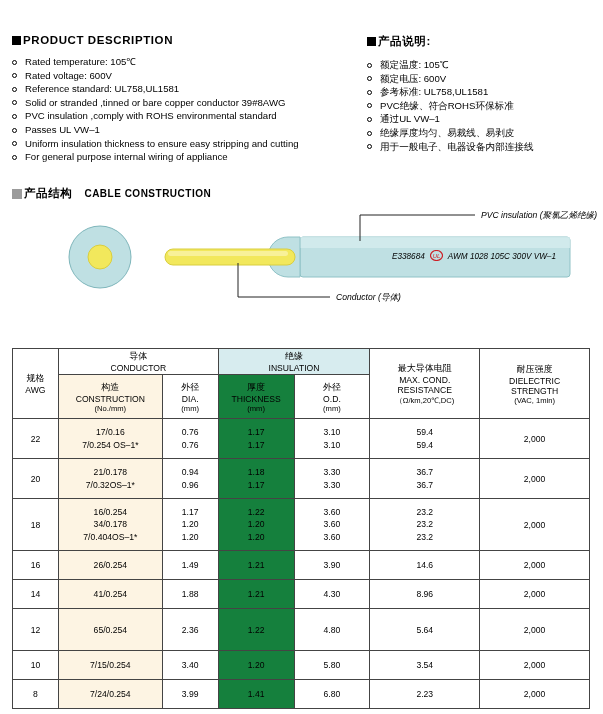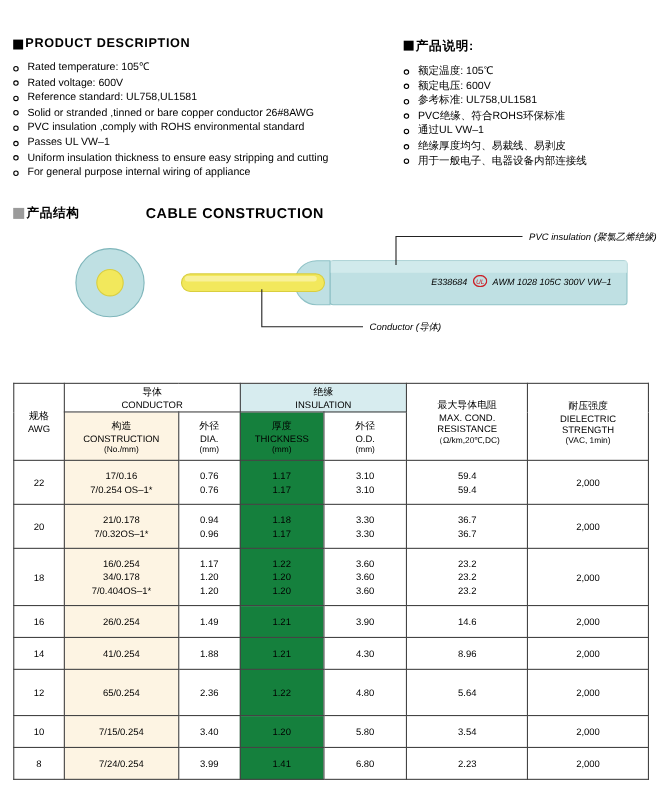--- a/index.html
+++ b/index.html
@@ -28,21 +28,21 @@
     position:relative;padding-left:13px;font-size:9.6px;line-height:13.6px;
   }
   ul.bul li:before{
     content:"";position:absolute;left:0;top:4.6px;width:5px;height:5px;border-radius:50%;
     border:1.4px solid #000;box-sizing:border-box;
   }
 
   
   .cc-head{position:absolute;left:12px;top:186px;}
   .cc-head .zh{font-size:11.5px;font-weight:bold;margin-right:10px;}
-  .cc-head .en{font-size:13px;font-weight:bold;letter-spacing:.5px;margin-left:48px;}
+  .cc-head .en{font-size:10px;font-weight:bold;letter-spacing:.5px;}
 
   .diagram{position:absolute;left:0;top:205px;width:603px;height:115px;font-style:italic;}
 
   .lbl{position:absolute;font-size:8.6px;white-space:nowrap;}
 
   
   .tbl-wrap{position:absolute;left:12px;top:348px;width:578px;}
   table.spec{border-collapse:collapse;width:578px;font-size:8.6px;}
   table.spec td,table.spec th{border:1px solid #444;text-align:center;vertical-align:middle;font-weight:normal;}
   .hdr-top{height:22px;}
@@ -64,21 +64,21 @@
     <div class="cols">
       <div class="col-left">
         <div class="sec-head">
           <span class="sq"></span>
           <span>PRODUCT  DESCRIPTION</span>
         </div>
         <ul class="bul">
           <li>Rated temperature: 105℃</li>
           <li>Rated voltage: 600V</li>
           <li>Reference standard: UL758,UL1581</li>
-          <li>Solid or stranded ,tinned or bare copper conductor 26#8AWG</li>
+          <li>Solid or stranded ,tinned or bare copper conductor 39#8AWG</li>
           <li>PVC insulation ,comply with ROHS environmental standard</li>
           <li>Passes UL VW–1</li>
           <li>Uniform insulation thickness to ensure easy stripping and cutting</li>
           <li>For general purpose internal wiring of appliance</li>
         </ul>
       </div>
       <div class="col-right">
         <div class="sec-head">
           <span class="sq"></span>
           <span>产品说明:</span>

